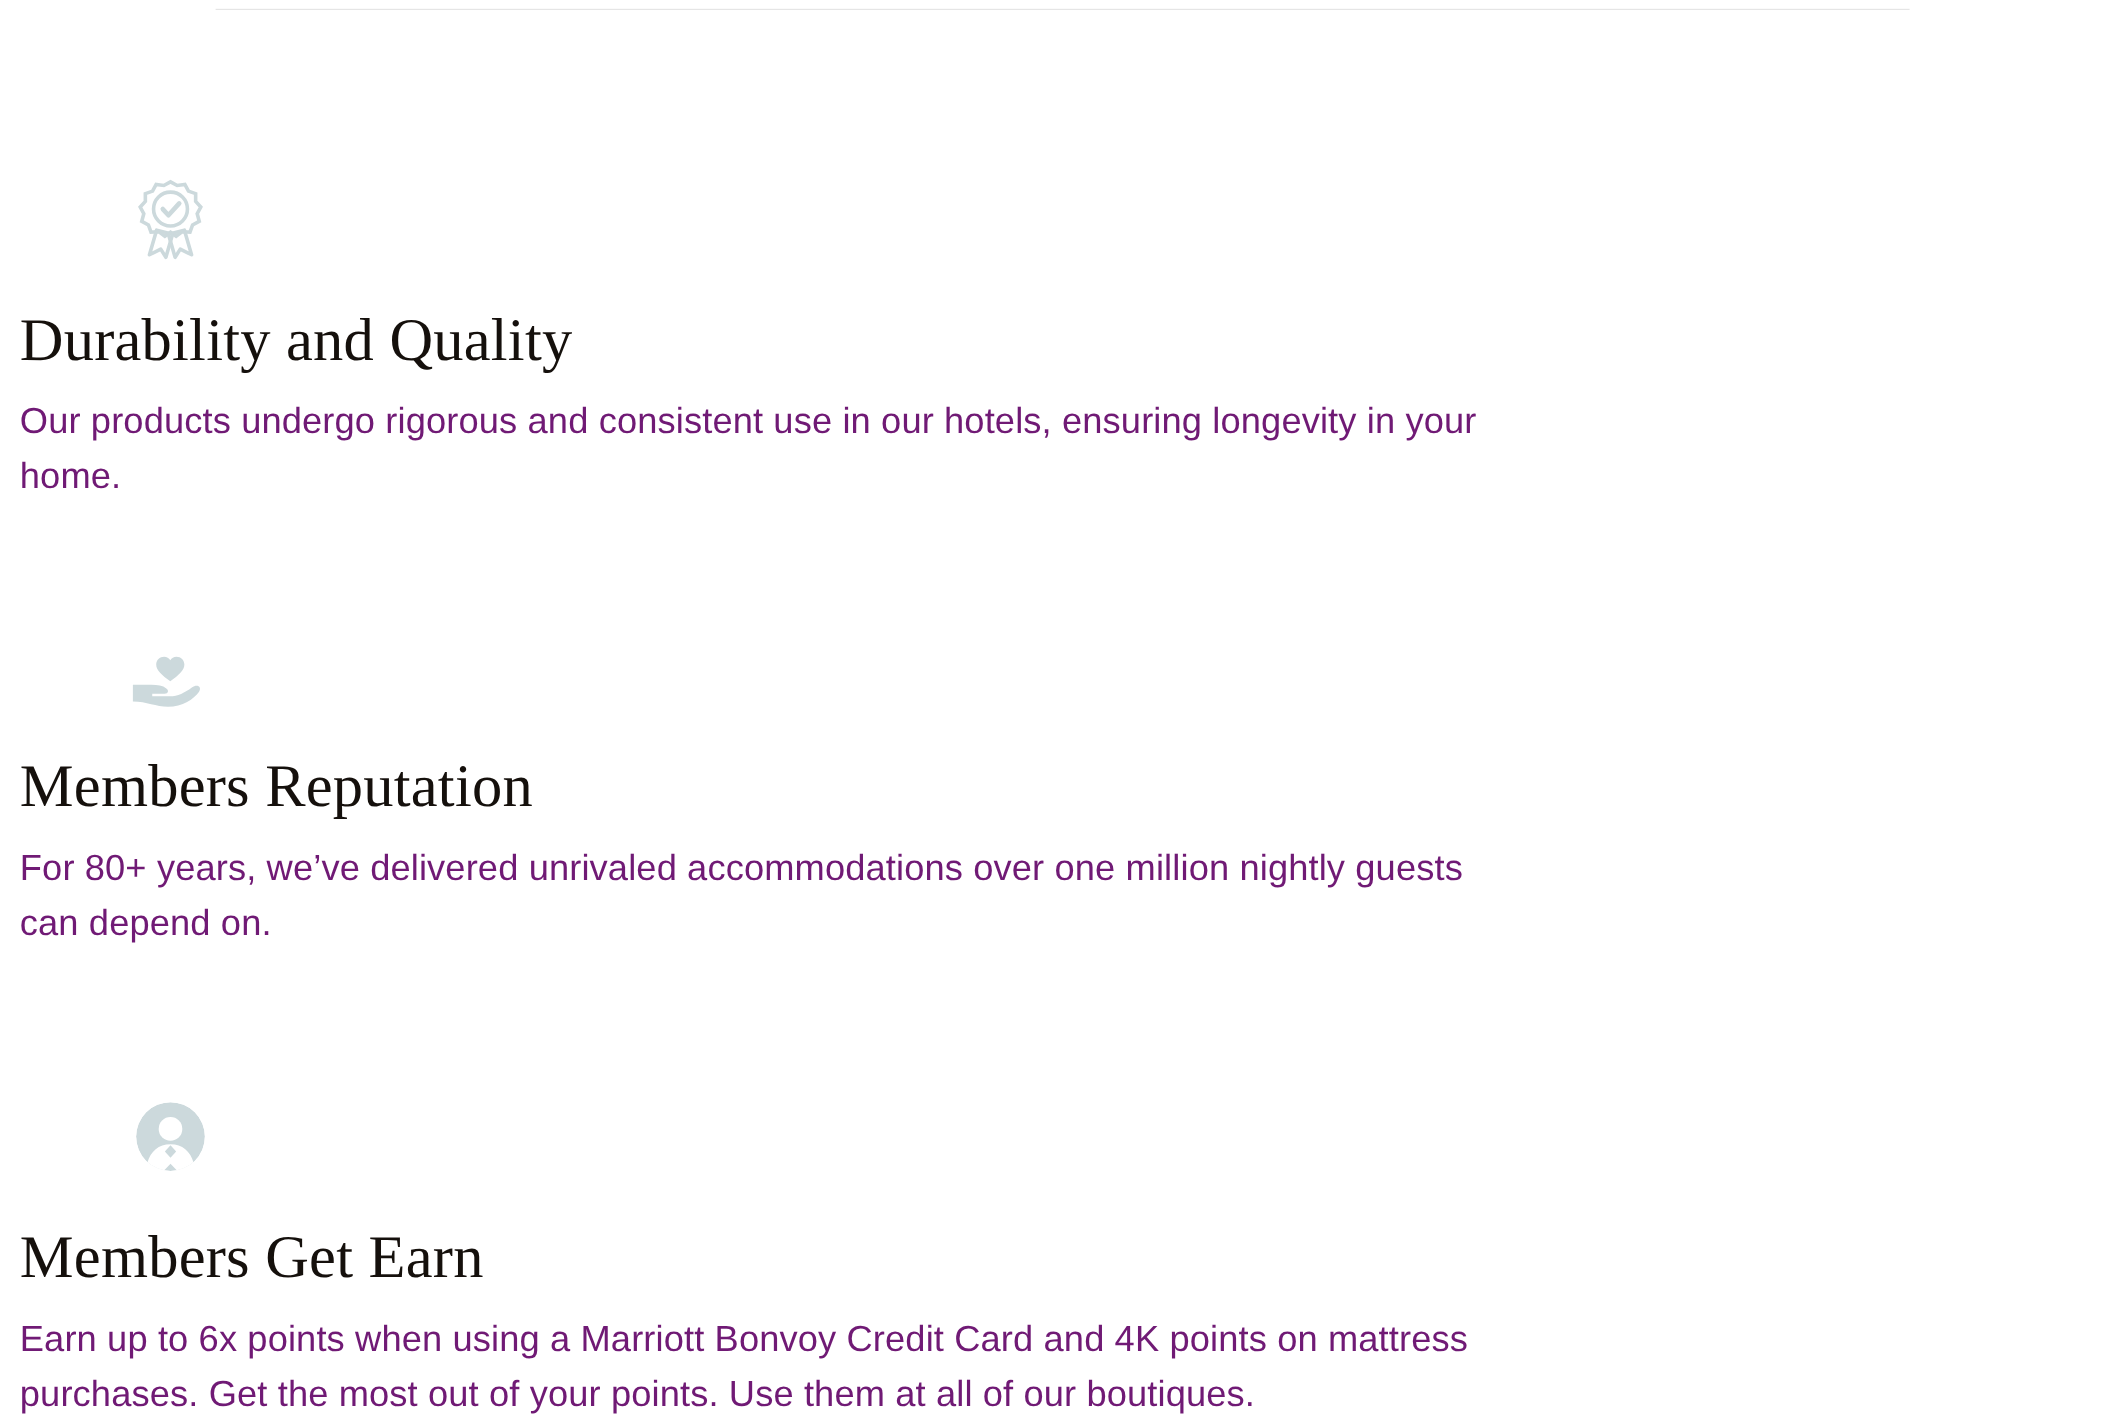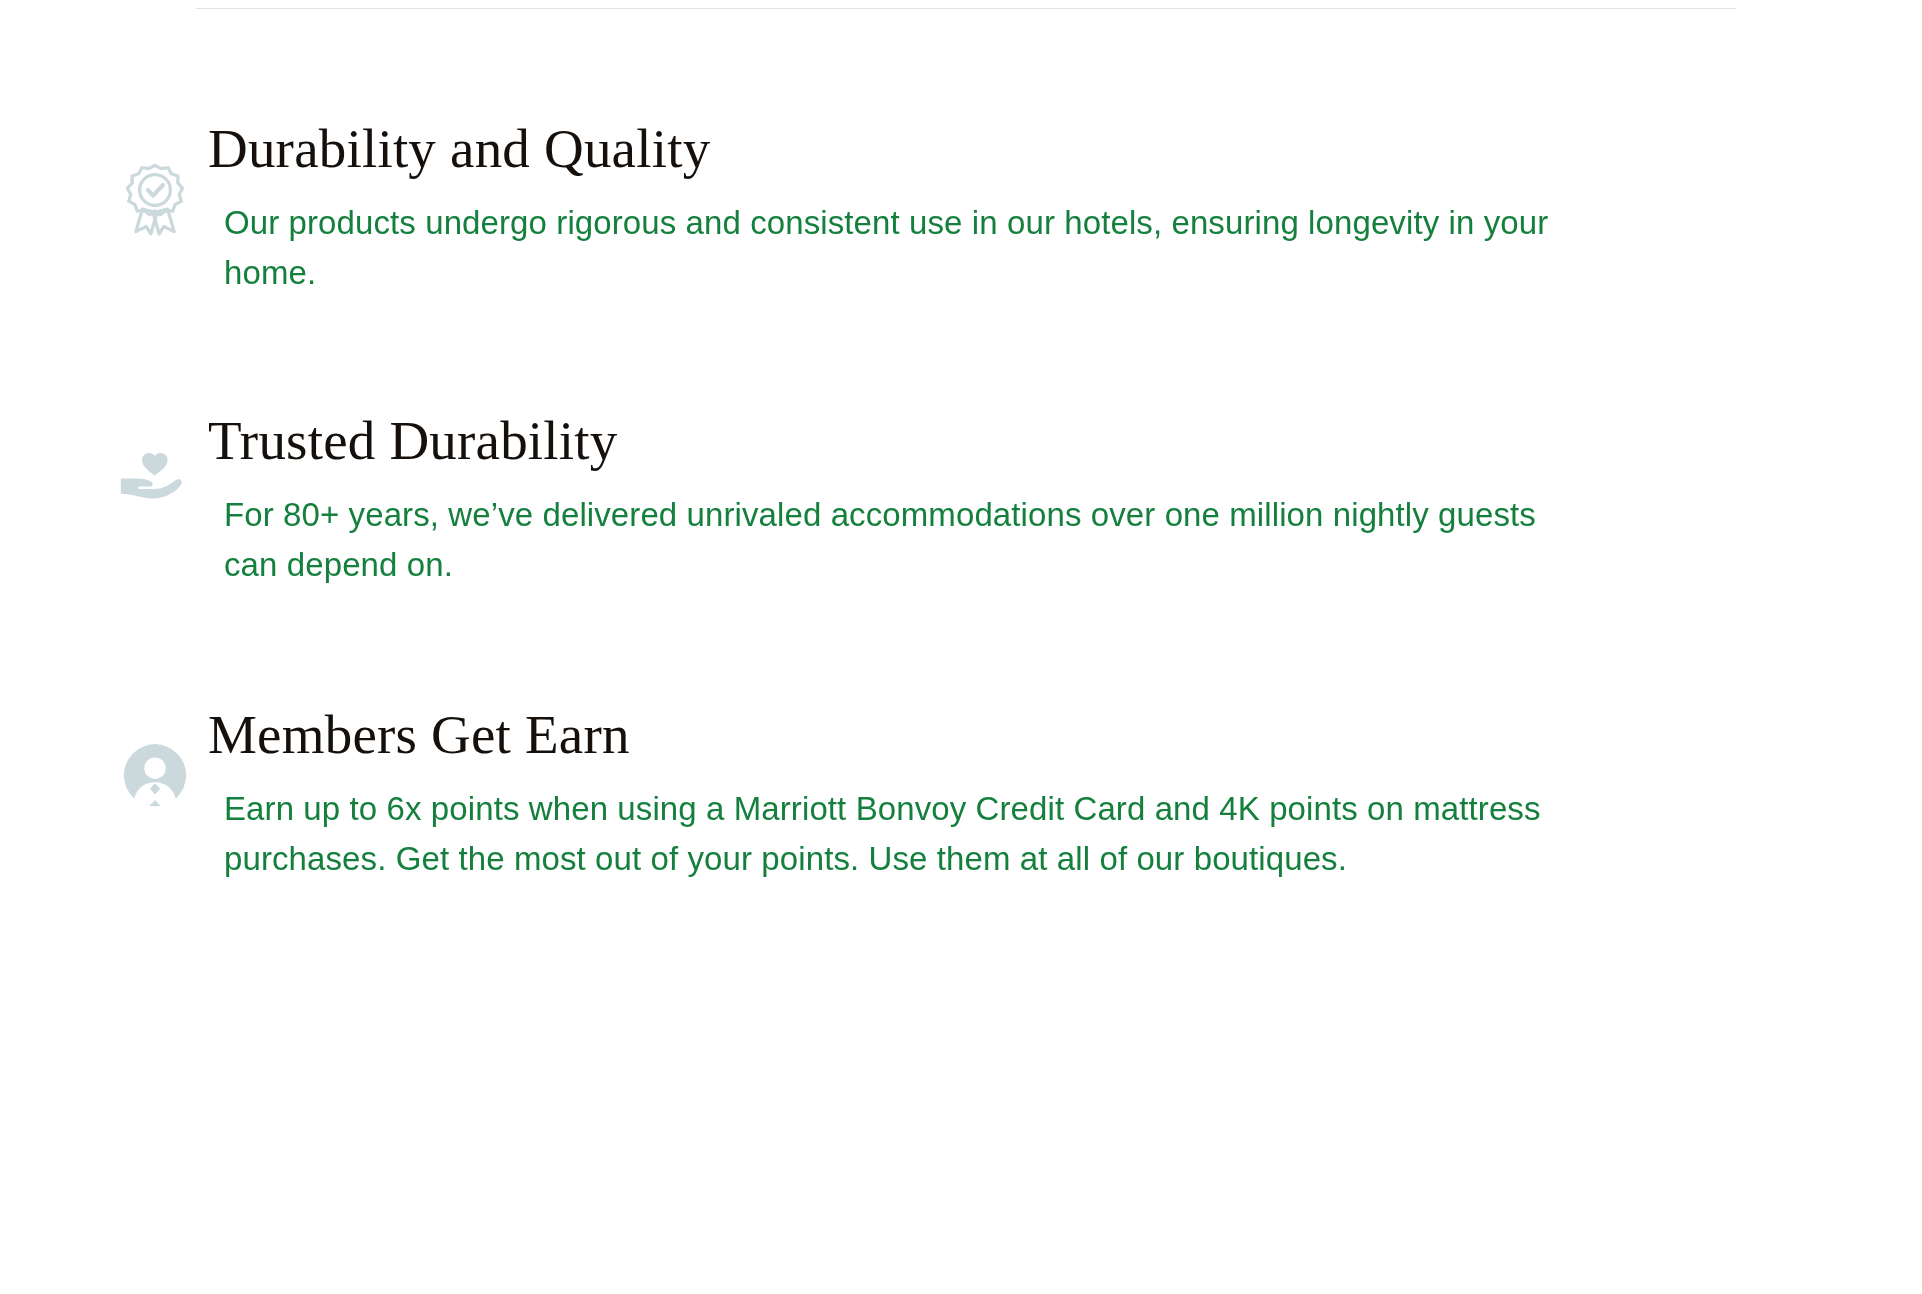--- a/index.html
+++ b/index.html
@@ -31,20 +31,21 @@
   .features {
     position: absolute;
     top: 118px;
     left: 0;
     width: 1922px;
   }
   .feature {
     display: flex;
     align-items: flex-start;
     margin-bottom: 0;
+    flex-direction: column;
   }
   .feature-icon {
     width: 190px;
     min-width: 190px;
     display: flex;
     justify-content: center;
     padding-left: 120px;
     box-sizing: border-box;
   }
   .feature-body {
@@ -58,22 +59,22 @@
     font-weight: 400;
     letter-spacing: 0.2px;
     color: #15100c;
     margin: 0 0 18px 0;
   }
   .feature-desc {
     font-family: "Liberation Sans", sans-serif;
     font-size: 33px;
     line-height: 50px;
     font-weight: 400;
-    color: #15803d;
-    margin: 16px;
+    color: #701a75;
+    margin: 0;
     max-width: 1330px;
     letter-spacing: 0.1px;
   }
   .spacer-1 { height: 96px; }
   .spacer-2 { height: 98px; }
   svg { display: block; }
 </style>
 </head>
 <body>
 
@@ -104,21 +105,21 @@
     <div class="spacer-1"></div>
 
     <div class="feature">
       <div class="feature-icon">
         <svg width="175" height="130" viewBox="0 0 175 130" aria-hidden="true">
           <path d="M87 66 C68 52 55 42 55 28 C55 17 63 10 73 10 C79 10 84 13 87 18 C90 13 95 10 101 10 C111 10 119 17 119 28 C119 42 106 52 87 66 Z" fill="#ccd9dc"></path>
           <path d="M2 74 C18 74 30 74 44 74 C58 74 70 76 78 82 C84 86 83 94 74 94 L46 94 L46 100 L86 100 C104 100 120 92 136 80 C148 71 160 78 152 90 C142 105 114 124 82 124 C54 124 34 112 2 112 Z" fill="#ccd9dc"></path>
         </svg>
       </div>
       <div class="feature-body">
-        <h2 class="feature-title">Trusted Durability</h2>
+        <h2 class="feature-title">Members Reputation</h2>
         <p class="feature-desc">For 80+ years, we’ve delivered unrivaled accommodations over one million nightly guests can depend on.</p>
       </div>
     </div>
 
     <div class="spacer-2"></div>
 
     <div class="feature">
       <div class="feature-icon">
         <svg width="150" height="150" viewBox="0 0 150 150" aria-hidden="true">
           <defs>

